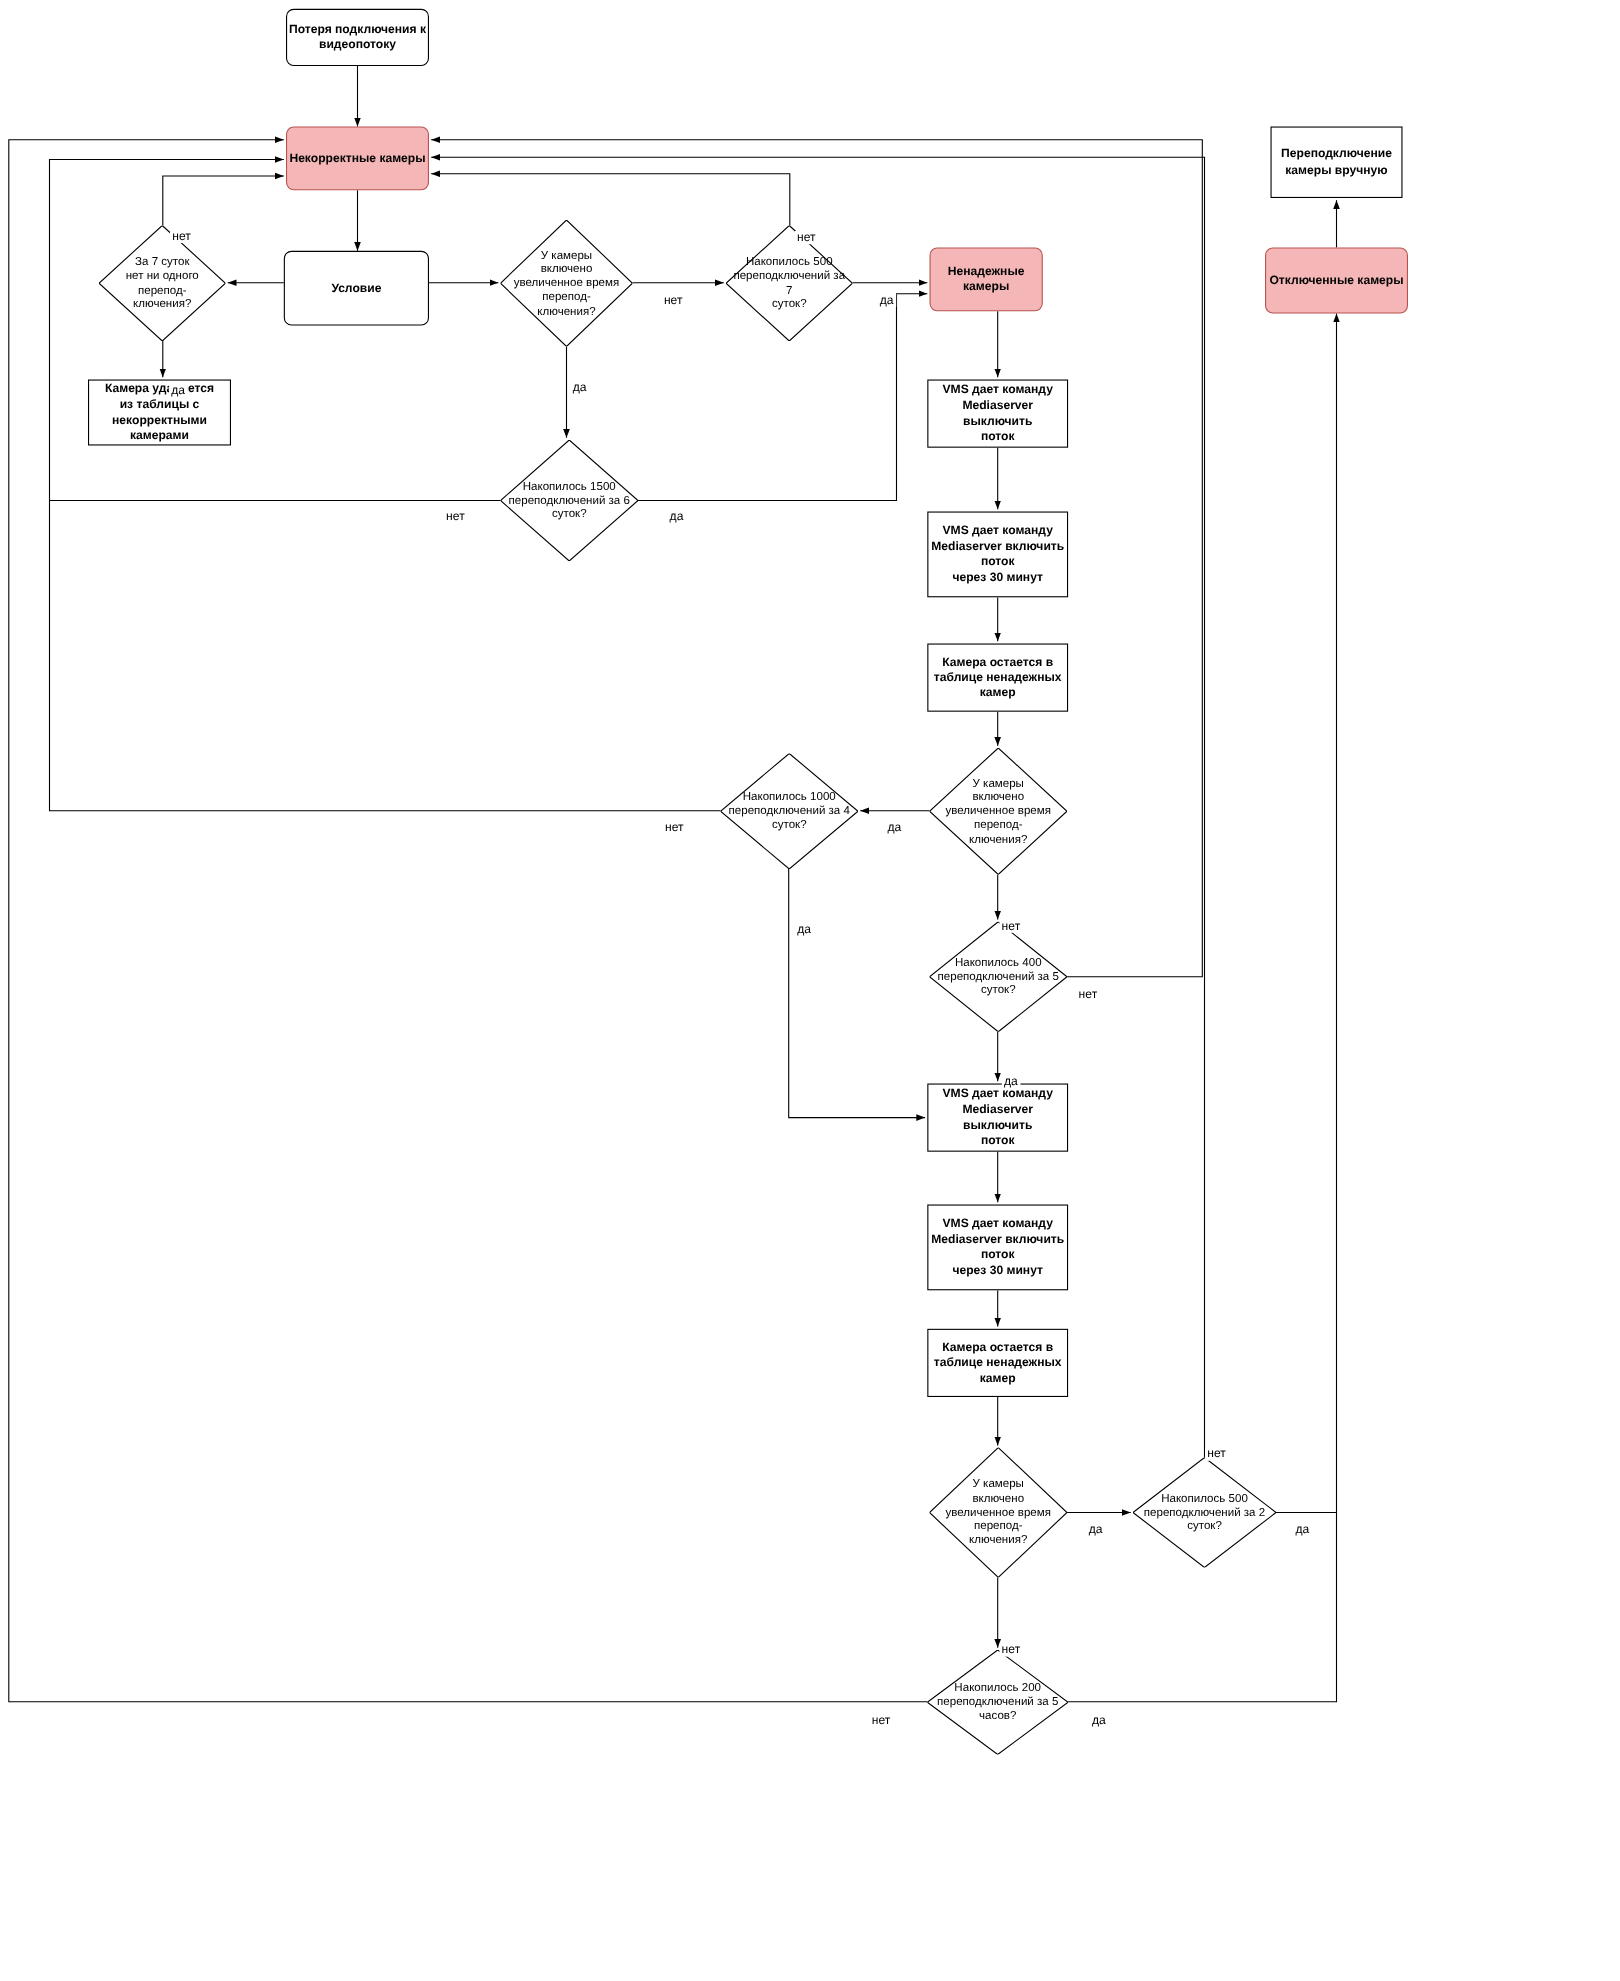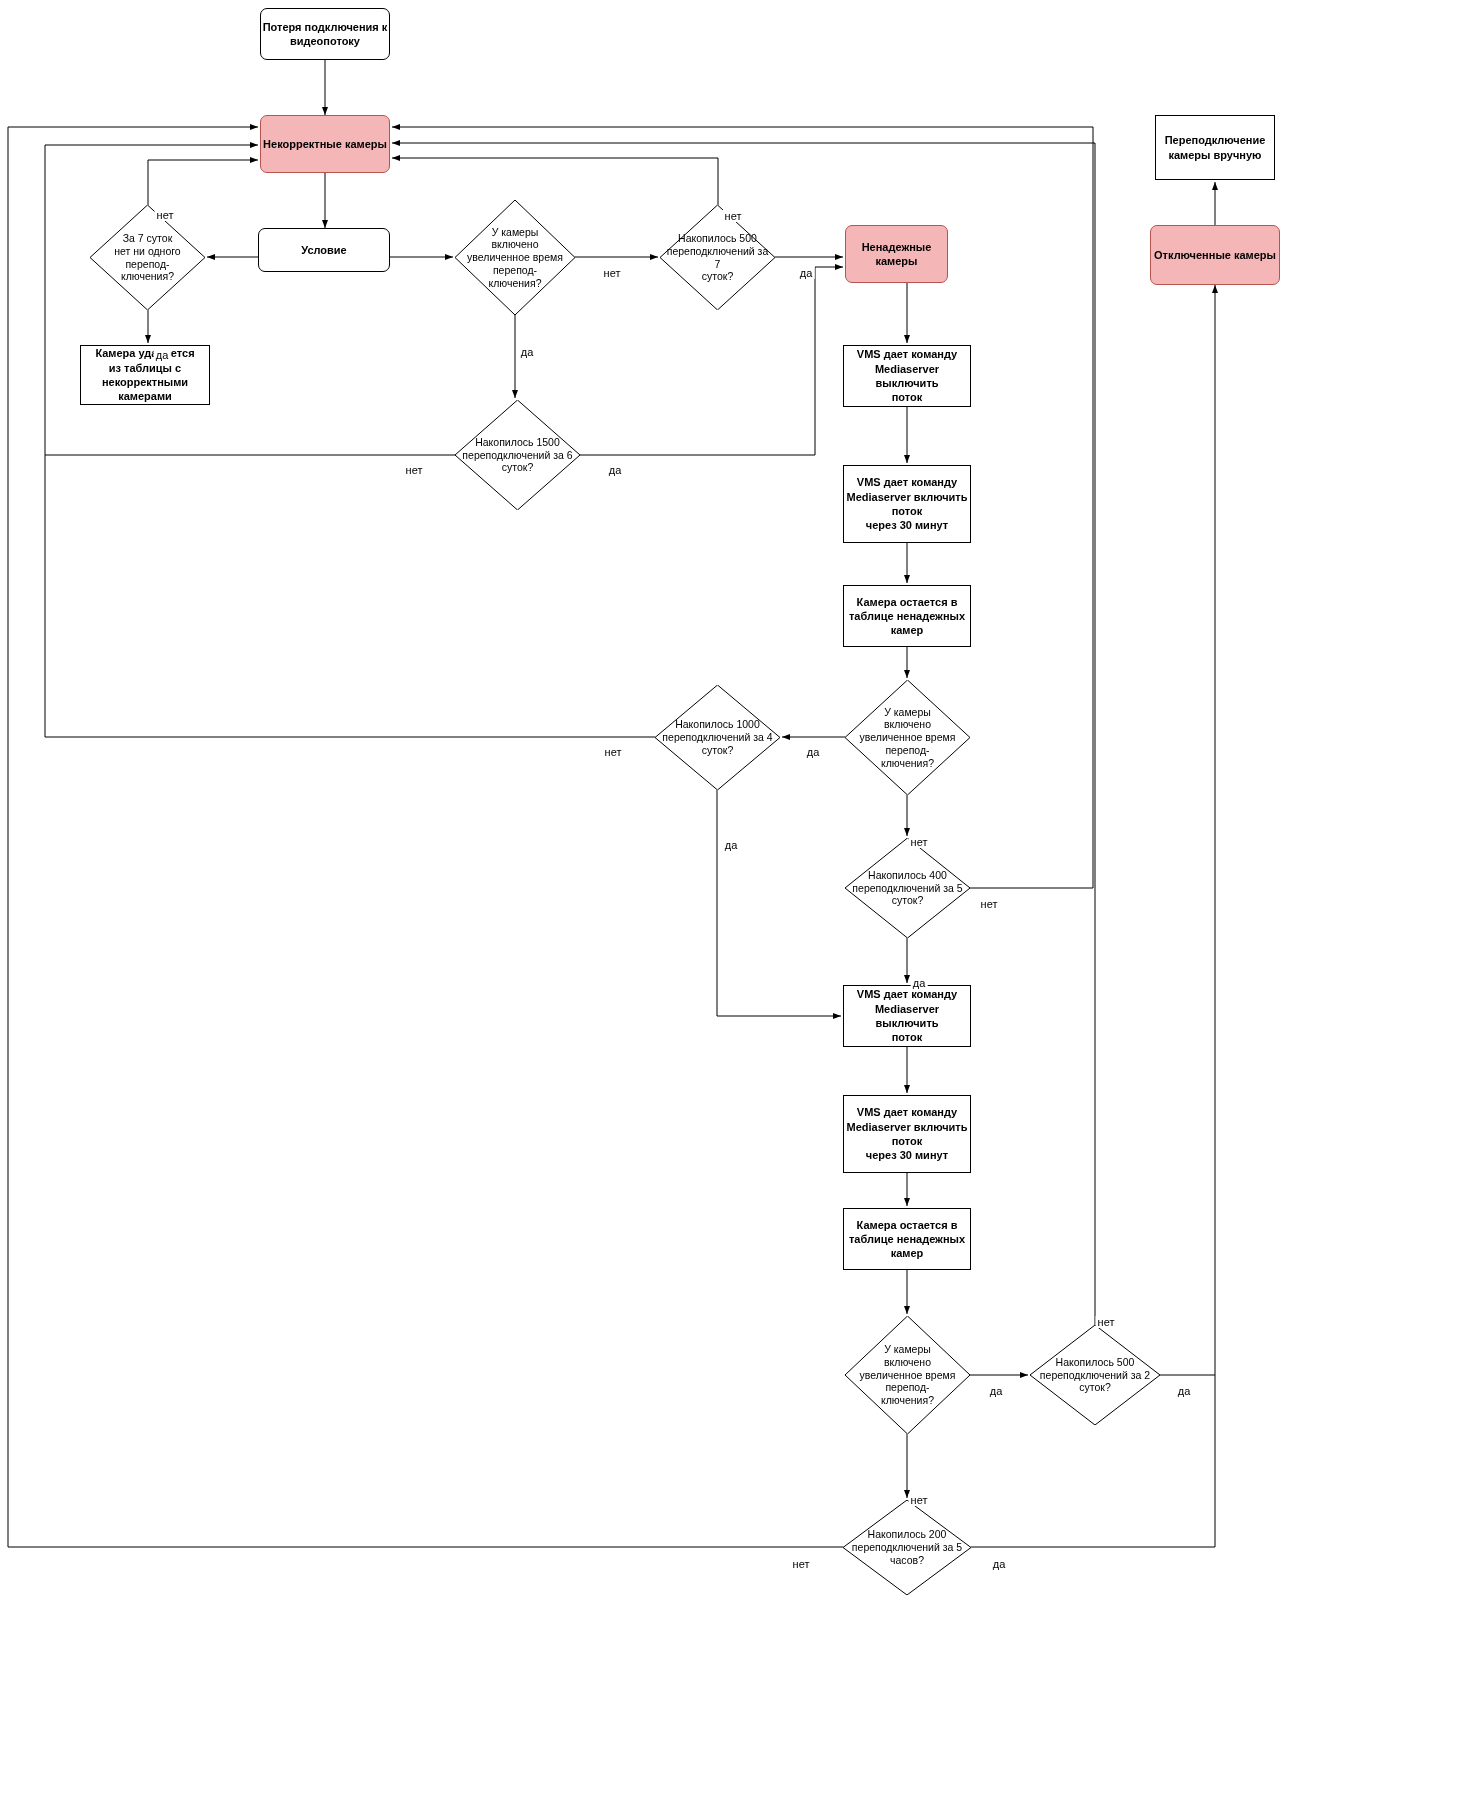--- a/index.html
+++ b/index.html
@@ -75,21 +75,21 @@
 
   <div class="node rect" style="left:1155px;top:115px;width:120px;height:65px;align-items:center;">
     <span class="label">Переподключение
 камеры вручную</span>
   </div>
 
   <div class="node rect rounded pink" style="left:1150px;top:225px;width:130px;height:60px;">
     <span class="label">Отключенные камеры</span>
   </div>
 
-  <div class="node rect rounded" style="left:258px;top:228px;width:132px;height:44px;">
+  <div class="node rect rounded" style="left:258px;top:228px;width:132px;height:68px;">
     <span class="label">Условие</span>
   </div>
 
   <div class="node rect" style="left:80px;top:345px;width:130px;height:60px;">
     <span class="label">Камера удаляется
 из таблицы с
 некорректными камерами</span>
   </div>
 
   <div class="node rect rounded pink" style="left:845px;top:225px;width:103px;height:58px;">

